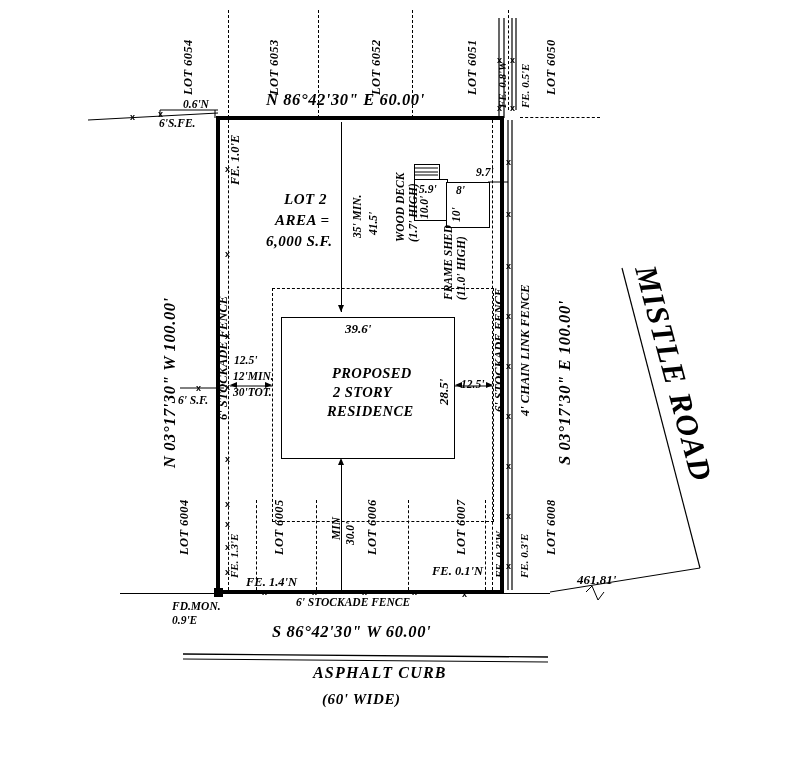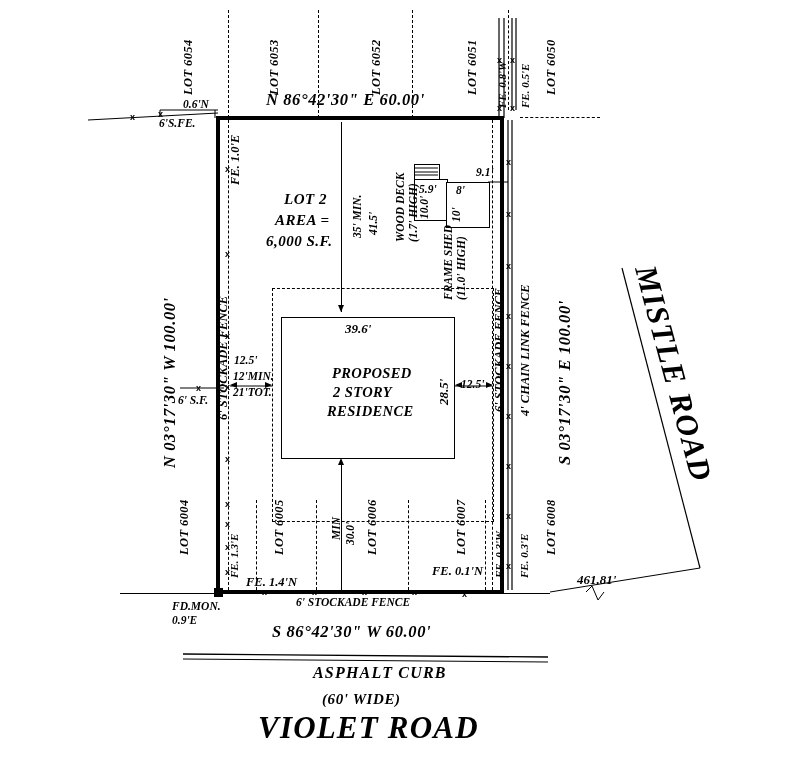--- a/index.html
+++ b/index.html
@@ -158,40 +158,40 @@
   <div class="t dimsm rot90" style="left:419px;top:219px;">10.0'</div>
   <div class="t dimsm" style="left:456px;top:185px;">8'</div>
   <div class="t dimsm rot90" style="left:451px;top:222px;">10'</div>
 
   <div class="t dimsm rot90" style="left:443px;top:300px;">FRAME SHED</div>
   <div class="t dimsm rot90" style="left:456px;top:300px;">(11.0' HIGH)</div>
 
   <svg width="801" height="782">
     <line x1="488" y1="182" x2="508" y2="182" stroke="#000" stroke-width="1"></line>
   </svg>
-  <div class="t dimsm" style="left:476px;top:167px;">9.1'</div>
+  <div class="t dimsm" style="left:476px;top:167px;">9.7'</div>
 
   <div class="dashbox" style="left:272px;top:288px;width:220px;height:232px;"></div>
 
   <div class="box" style="left:281px;top:317px;width:172px;height:140px;"></div>
   <div class="t resid" style="left:332px;top:366px;">PROPOSED</div>
   <div class="t resid" style="left:333px;top:385px;">2   STORY</div>
   <div class="t resid" style="left:327px;top:404px;">RESIDENCE</div>
 
   <div class="t dim" style="left:345px;top:322px;">39.6'</div>
   <div class="t dim rot90" style="left:437px;top:405px;">28.5'</div>
 
   <svg width="801" height="782">
     <line x1="230" y1="386" x2="272" y2="386" stroke="#000" stroke-width="1"></line>
   </svg>
   <div class="ahead ah-l" style="left:230px;top:382px;"></div>
   <div class="ahead ah-r" style="left:265px;top:382px;"></div>
   <div class="t dimsm" style="left:234px;top:355px;">12.5'</div>
   <div class="t dimsm" style="left:233px;top:371px;">12'MIN.</div>
-  <div class="t dimsm" style="left:233px;top:387px;">21'TOT.</div>
+  <div class="t dimsm" style="left:233px;top:387px;">30'TOT.</div>
 
   <svg width="801" height="782">
     <line x1="455" y1="386" x2="492" y2="386" stroke="#000" stroke-width="1"></line>
   </svg>
   <div class="ahead ah-l" style="left:455px;top:382px;"></div>
   <div class="ahead ah-r" style="left:486px;top:382px;"></div>
   <div class="t dimsm" style="left:461px;top:379px;">12.5'</div>
 
   <div class="arrowv" style="left:341px;top:460px;height:130px;"></div>
   <div class="ahead ah-u" style="left:338px;top:458px;"></div>
@@ -232,21 +232,20 @@
 
   <div class="t bearing" style="left:272px;top:624px;">S  86°42'30"  W      60.00'</div>
 
   <svg width="801" height="782">
     <line x1="183" y1="654" x2="548" y2="657" stroke="#000" stroke-width="1.4"></line>
     <line x1="183" y1="659" x2="548" y2="662" stroke="#000" stroke-width="1"></line>
   </svg>
   <div class="t curb" style="left:313px;top:665px;">ASPHALT CURB</div>
 
   <div class="t mid" style="left:322px;top:692px;">(60' WIDE)</div>
-  <div class="t big" style="left:258px;top:712px;">VIOLET ROAD</div>
 
   <svg width="801" height="782">
     <line x1="622" y1="268" x2="700" y2="568" stroke="#000" stroke-width="1.2"></line>
     <line x1="700" y1="568" x2="550" y2="592" stroke="#000" stroke-width="1"></line>
   </svg>
   <div class="t big" style="left:660px;top:262px;transform:rotate(75deg);transform-origin:0 0;">MISTLE ROAD</div>
 
   <svg width="801" height="782">
     <polyline points="586,592 592,586 598,600 604,592" fill="none" stroke="#000" stroke-width="1"></polyline>
   </svg>

